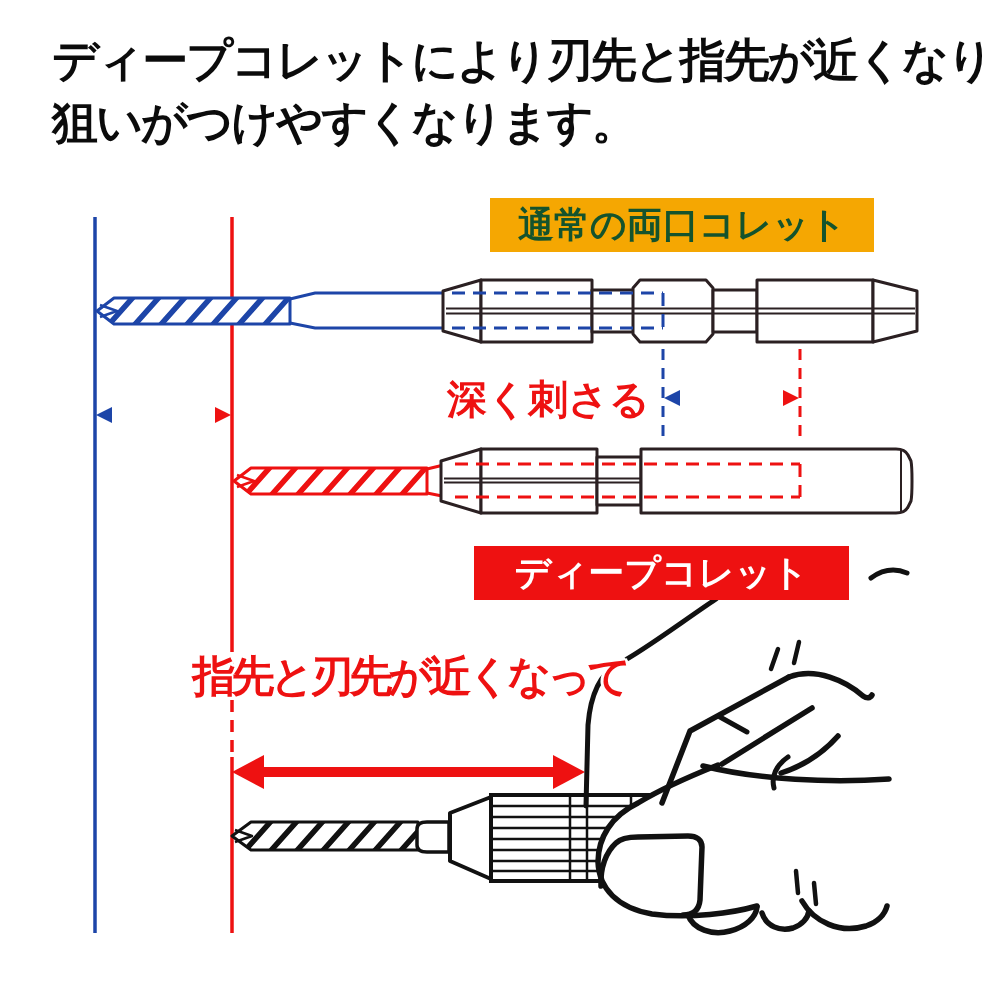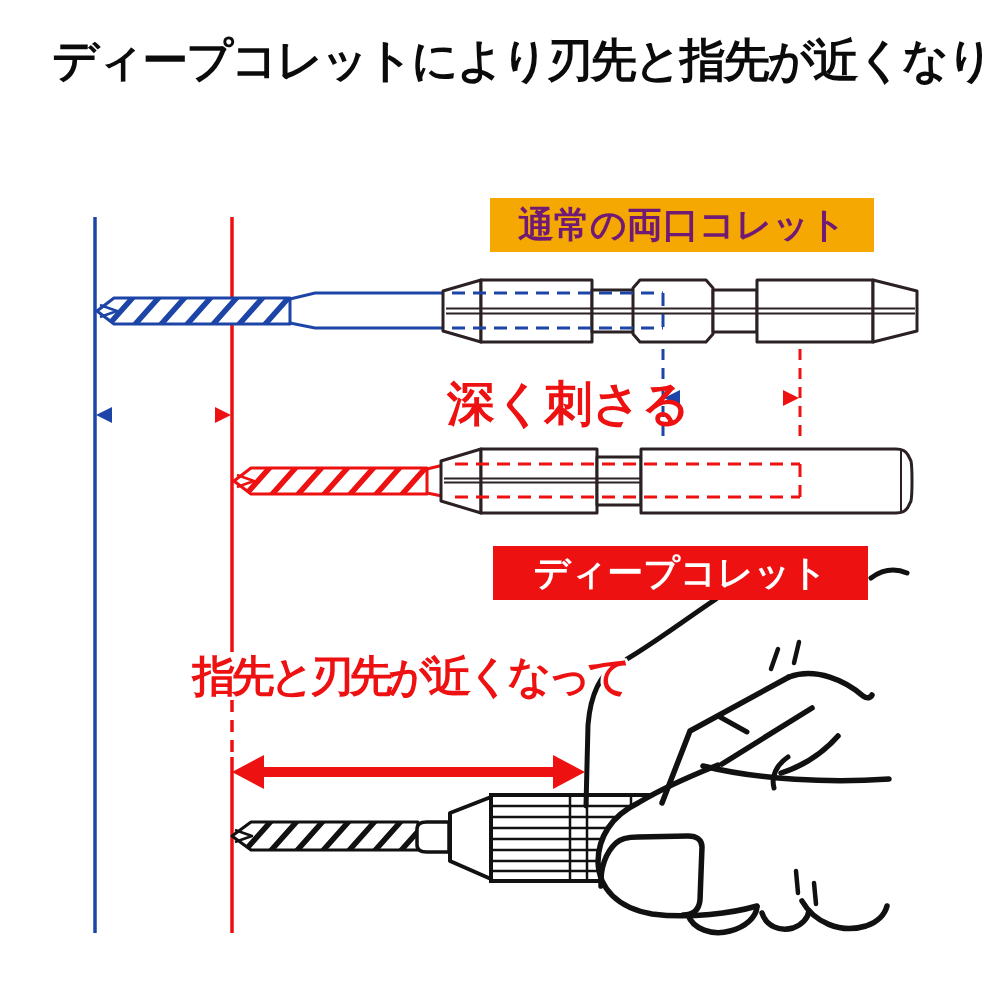--- a/index.html
+++ b/index.html
@@ -12,23 +12,23 @@
   #art{position:absolute;left:0;top:0;width:1000px;height:1000px;}
   
   .sb{stroke:var(--c-blue);} .sr{stroke:var(--c-red);} .sd{stroke:var(--c-dark);}
   .sk{stroke:var(--c-ink);} .fw{fill:#fff;} .fn{fill:none;}
   .fb{fill:var(--c-blue);} .fr{fill:var(--c-red);}
   .txt{position:absolute;white-space:nowrap;}
   .heading{left:52px;top:30px;font-size:46px;line-height:1.34;font-weight:900;
            color:#0b0b0b;letter-spacing:-2px;}
   .label{position:absolute;height:54px;display:flex;align-items:center;justify-content:center;
          font-weight:900;font-size:36px;letter-spacing:0px;}
-  .label-normal{left:490px;top:198px;width:384px;background:var(--c-yellow);color:#701a75;}
-  .label-deep{left:493px;top:546px;width:375px;background:var(--c-red);color:#ffffff;}
-  .depth-note{left:447px;top:372px;font-size:48px;font-weight:900;color:var(--c-red);}
+  .label-normal{left:490px;top:198px;width:384px;background:var(--c-yellow);color:#14532d;}
+  .label-deep{left:474px;top:546px;width:375px;background:var(--c-red);color:#ffffff;}
+  .depth-note{left:447px;top:372px;font-size:40px;font-weight:900;color:var(--c-red);}
   .benefit{position:absolute;left:180px;top:652px;width:460px;text-align:center;
            font-size:43px;line-height:1.12;font-weight:900;color:var(--c-red);letter-spacing:-4px;
            text-shadow:-3px 0 0 #fff,3px 0 0 #fff,0 -3px 0 #fff,0 3px 0 #fff,
                        -2px -2px 0 #fff,2px -2px 0 #fff,-2px 2px 0 #fff,2px 2px 0 #fff;}
 </style>
 </head>
 <body>
 
 <div id="stage">
 
@@ -189,20 +189,21 @@
 
       <g stroke-width="4.5">
         <path d="M778,649 L771,669 M799,642 L794,663"></path>
         <path d="M796,871 L798,893 M814,883 L816,904"></path>
       </g>
     </g>
   </svg>
 
   <div class="txt heading">
     <div>ディープコレットにより刃先と指先が近くなり</div>
+    <div>狙いがつけやすくなります。</div>
   </div>
 
   <div class="label label-normal">通常の両口コレット</div>
   <div class="label label-deep">ディープコレット</div>
 
   <div class="txt depth-note">深く刺さる</div>
   <div class="benefit">
     <div>指先と刃先が近くなって</div>
   </div>
 

